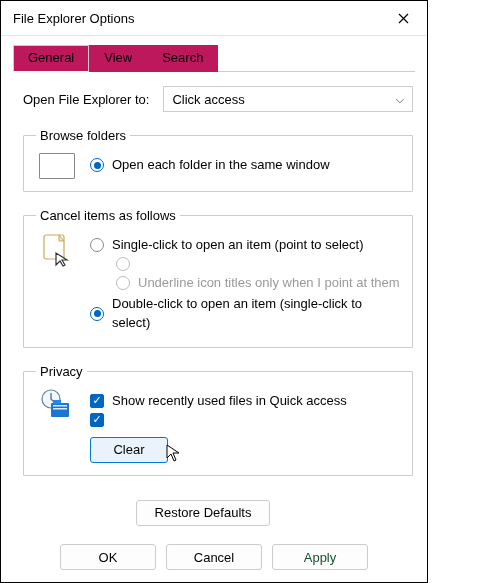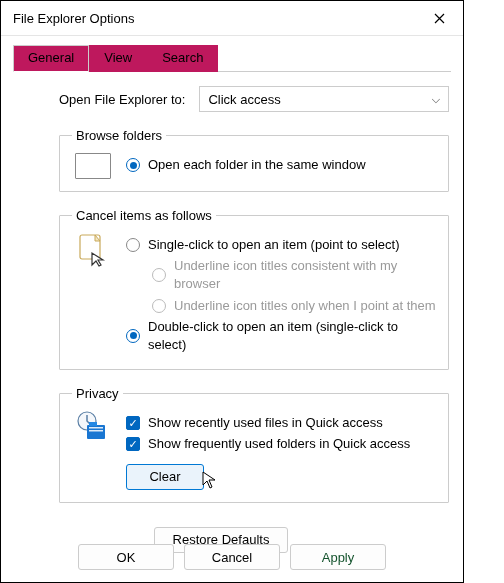--- a/index.html
+++ b/index.html
@@ -1,24 +1,24 @@
 <!DOCTYPE html>
 <html><head>
 <meta charset="utf-8">
 <style>
   * { box-sizing: border-box; font-family: 'Segoe UI', Tahoma, sans-serif; font-size: 13px; }
   body { margin: 0; padding: 0; background: #fff; }
-  .window { width: 464px; height: 583px; border: 1px solid #000; background: #fff; position: relative; }
+  .window { width: 428px; height: 583px; border: 1px solid #000; background: #fff; position: relative; }
   .titlebar { display: flex; align-items: center; justify-content: space-between; padding: 6px 8px 6px 12px; border-bottom: 1px solid #e5e5e5; }
   .title { font-size: 13px; }
   .closebtn { width: 32px; height: 22px; display: flex; align-items: center; justify-content: center; font-size: 15px; cursor: default; }
   .tabs { display: flex; padding-top: 8px; margin: 0 12px; border-bottom: 1px solid #ccc; }
   .tab { padding: 4px 14px 6px 14px; border: 1px solid transparent; border-bottom: none; cursor: default; position: relative; top: 1px; background: #be185d; }
   .tab.active { border-color: #ccc; border-bottom: 1px solid #fff; }
-  .content { padding: 14px 14px 8px 22px; margin-left: 36px; }
+  .content { padding: 14px 14px 8px 22px; }
   .row-open { display: flex; align-items: center; gap: 14px; margin-bottom: 16px; }
   .select { flex: 1; border: 1px solid #ccc; padding: 4px 8px; display: flex; justify-content: space-between; align-items: center; height: 26px; background: #fff; }
   .chev { font-size: 11px; color: #666; }
   fieldset { border: 1px solid #ccc; border-radius: 1px; margin: 0 0 16px 0; padding: 10px 12px 12px 12px; }
   legend { padding: 0 4px; }
   .grp-body { display: flex; gap: 12px; }
   .icon-box { width: 42px; display: flex; align-items: flex-start; justify-content: center; }
   .options { flex: 1; }
   .opt { display: flex; align-items: center; gap: 8px; margin: 3px 0; line-height: 1.4; }
   .radio { width: 14px; height: 14px; border: 1.5px solid #888; border-radius: 50%; display: inline-flex; align-items: center; justify-content: center; flex-shrink: 0; }
@@ -95,21 +95,20 @@
             <path d="M14 20 L14 32 L18 28 L21 33 L23 32 L20 27 L25 27 Z" fill="#fff" stroke="#333" stroke-width="1.2"></path>
           </svg>
         </div>
         <div class="options">
           <label class="opt">
             <span class="radio"></span>
             <span>Single-click to open an item (point to select)</span>
           </label>
           <label class="opt sub">
             <span class="radio disabled"></span>
-            <span class="disabled-text">Underline icon titles consistent with my browser</span>
           </label>
           <label class="opt sub">
             <span class="radio disabled"></span>
             <span class="disabled-text">Underline icon titles only when I point at them</span>
           </label>
           <label class="opt">
             <span class="radio checked"></span>
             <span>Double-click to open an item (single-click to select)</span>
           </label>
         </div>
@@ -129,21 +128,20 @@
             <rect x="12" y="19" width="14" height="1.5" fill="#fff" opacity="0.85"></rect>
           </svg>
         </div>
         <div class="options">
           <label class="opt">
             <span class="check checked"></span>
             <span>Show recently used files in Quick access</span>
           </label>
           <label class="opt">
             <span class="check checked"></span>
-            <span>Show frequently used folders in Quick access</span>
           </label>
           <div class="clear-row">
             <span style="display:inline-flex;align-items:center;">
               <span class="btn highlight">Clear</span>
               <svg class="cursor" width="14" height="18" viewBox="0 0 14 18">
                   <path d="M1 1 L1 14 L5 10 L8 17 L10 16 L7 9 L13 9 Z" fill="#fff" stroke="#000" stroke-width="1"></path>
                 </svg>
             </span>
           </div>
         </div>

